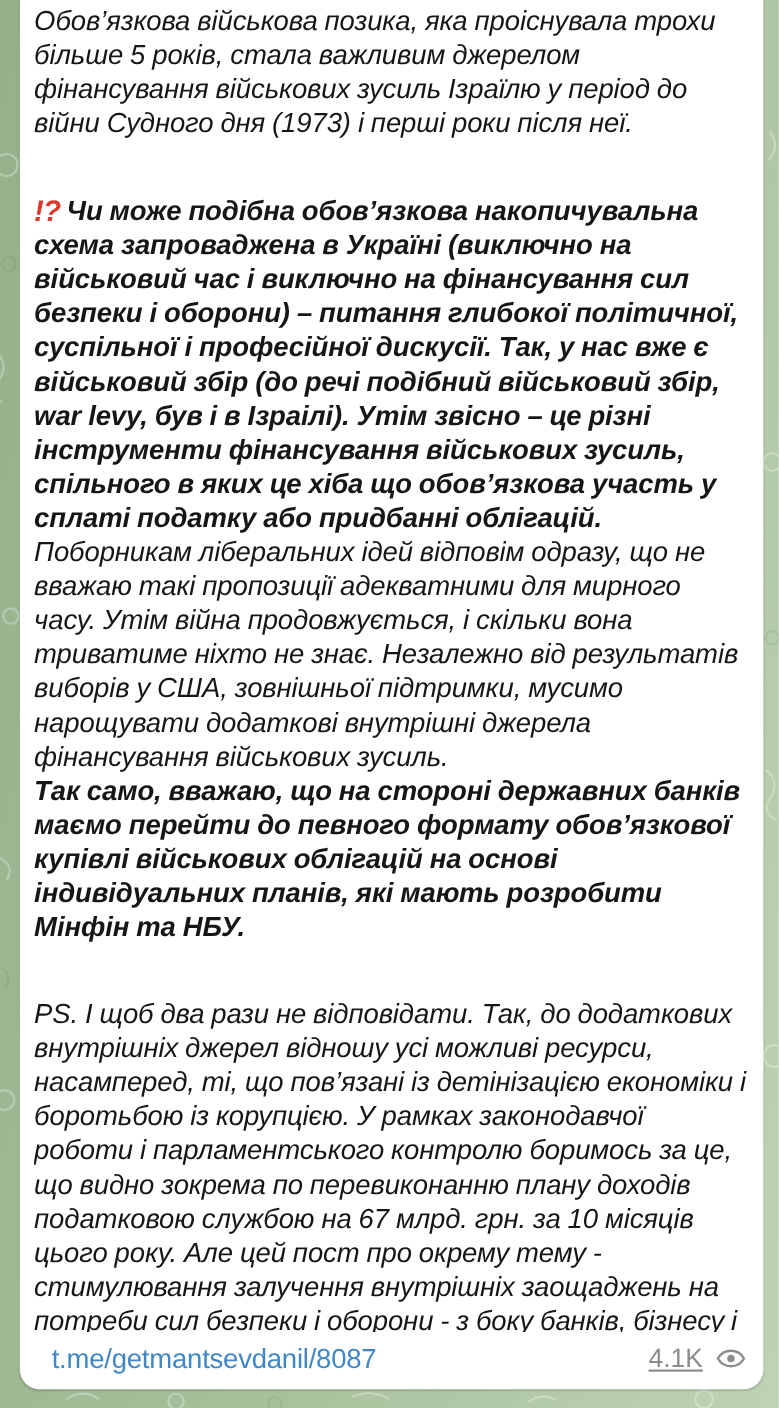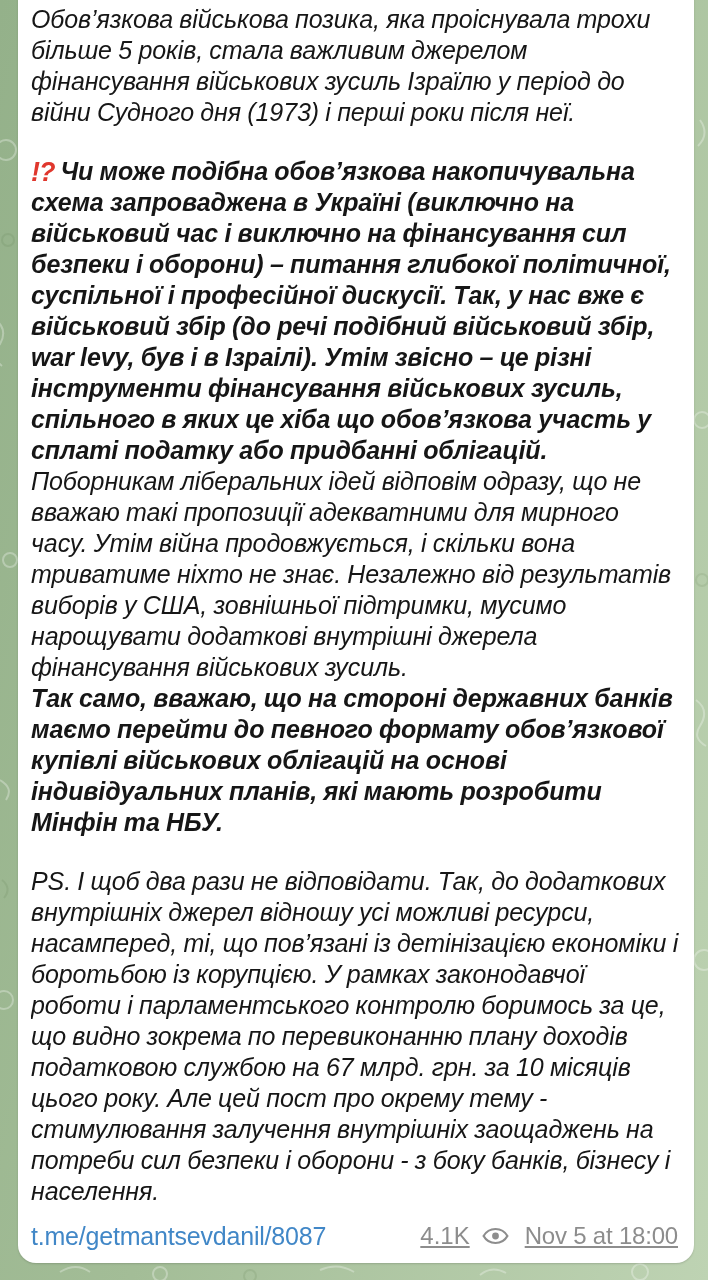--- a/index.html
+++ b/index.html
@@ -15,31 +15,31 @@
     background:#ffffff; border-radius:0 0 18px 18px; z-index:1;
     box-shadow:0 1px 2px rgba(0,0,0,.15);
   }
   .msg-text {
     position:absolute; left:13px; right:14px; top:28px; bottom:52px;
     overflow:hidden; font-size:25px; line-height:31px; color:#161616;
     letter-spacing:-0.1px; word-spacing:-0.5px;
   }
   .para { font-weight:400;font-style:italic; }
   .para.bold { font-weight:700; }
-  .para.gap-before { margin-top:28px; }
+  .para.gap-before { margin-top:48px; }
   .emoji-interrobang {
     color:#e0372d; font-weight:800; font-size:27px; letter-spacing:-1px;
     padding-right:6px; display:inline-block; transform:translateY(1px);
   }
   .emoji-person { display:inline-block; vertical-align:-5px; margin-right:4px; }
   .footer {
     position:absolute; left:13px; right:16px; bottom:10px; height:34px;
     display:flex; justify-content:space-between; align-items:center;
   }
-  .post-link { font-size:25px; color:#4187c7; text-decoration:none; letter-spacing:-0.2px; }
+  .post-link { font-size:25px; color:#4187c7; text-decoration:none; letter-spacing:-0.2px;margin-left:16px; }
   .meta { display:flex; align-items:center; gap:12px; color:#8d8d8d; font-size:24px;text-decoration:underline; }
   .views { letter-spacing:0; }
   .eye { display:inline-block; transform:translateY(1px); }
   .date { margin-left:4px; letter-spacing:-0.2px; }
 </style>
 </head>
 <body>
 
 <svg class="wallpaper-doodles" width="708" height="1280" viewBox="0 0 708 1280">
   <g fill="none" stroke="rgba(255,255,255,0.30)" stroke-width="2">
@@ -83,16 +83,15 @@
   </div>
 
   <div class="footer">
     <a class="post-link" href="#">t.me/getmantsevdanil/8087</a>
     <div class="meta">
       <span class="views">4.1K</span>
       <span class="eye"><svg width="27" height="18" viewBox="0 0 27 18">
             <path d="M13.5 2 C7.2 2 3.3 6 1.6 9 C3.3 12 7.2 16 13.5 16 C19.8 16 23.7 12 25.4 9 C23.7 6 19.8 2 13.5 2 Z" fill="none" stroke="#8d8d8d" stroke-width="2.2"></path>
             <circle cx="13.5" cy="9" r="3.4" fill="#8d8d8d"></circle>
           </svg></span>
-      <span class="date">Nov 5 at 18:00</span>
     </div>
   </div>
 </div>
 
 </body></html>

